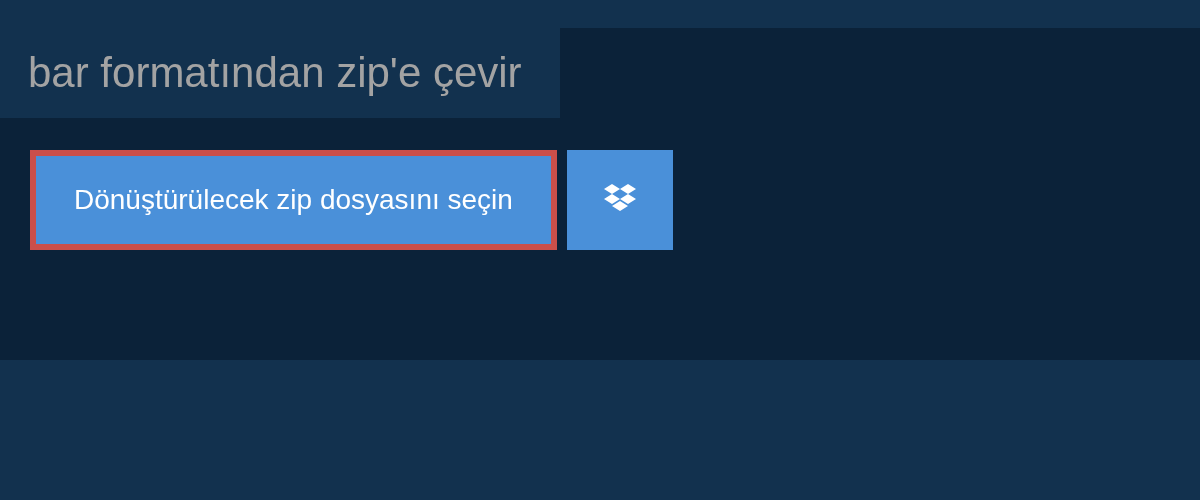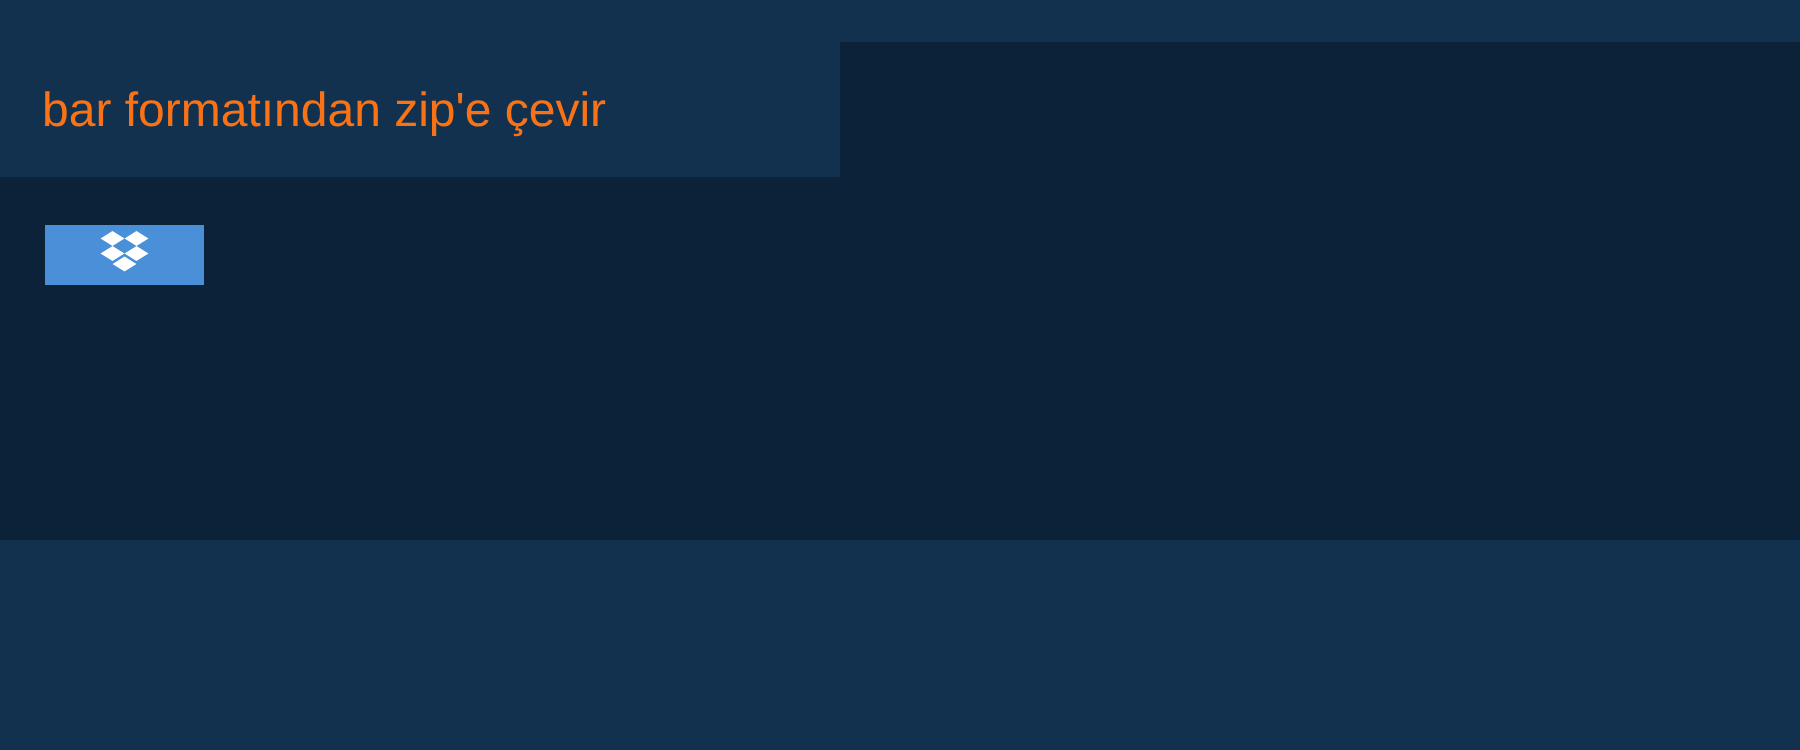--- a/index.html
+++ b/index.html
@@ -31,22 +31,22 @@
       top: 28px;
       left: 0;
       width: 560px;
       height: 90px;
       background: #12314e;
       display: flex;
       align-items: center;
       padding-left: 28px;
     }
     .title-text {
-      color: #f97316;
-      font-size: 32px;
+      color: #a3a3a3;
+      font-size: 42px;
       font-weight: 400;
     }
     .upload-row {
       position: absolute;
       top: 150px;
       left: 30px;
       display: flex;
       gap: 10px;
       align-items: stretch;
     }
@@ -83,20 +83,23 @@
 
 <div class="page-container">
 
   <div class="dark-band"></div>
 
   <div class="title-tab">
     <span class="title-text">bar formatından zip'e çevir</span>
   </div>
 
   <div class="upload-row">
+    <button class="file-select-button">
+      <span>Dönüştürülecek zip dosyasını seçin</span>
+    </button>
     <button class="dropbox-button">
       <svg class="dropbox-icon" viewBox="0 0 40 40">
         <path d="M12 4 L20 9 L12 14 L4 9 Z M28 4 L36 9 L28 14 L20 9 Z M4 19 L12 14 L20 19 L12 24 Z M20 19 L28 14 L36 19 L28 24 Z M12 26 L20 21 L28 26 L20 31 Z"></path>
       </svg>
     </button>
   </div>
 
 </div>
 
 </body></html>

